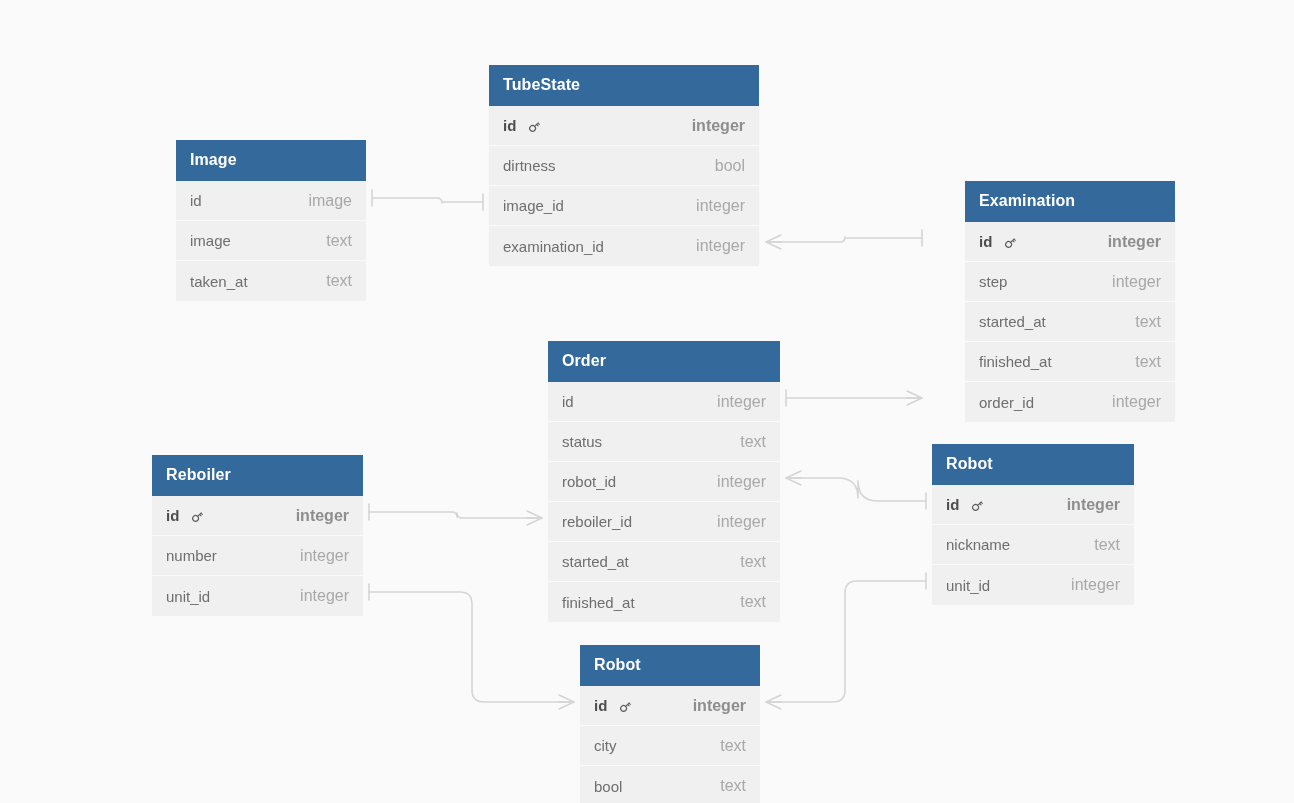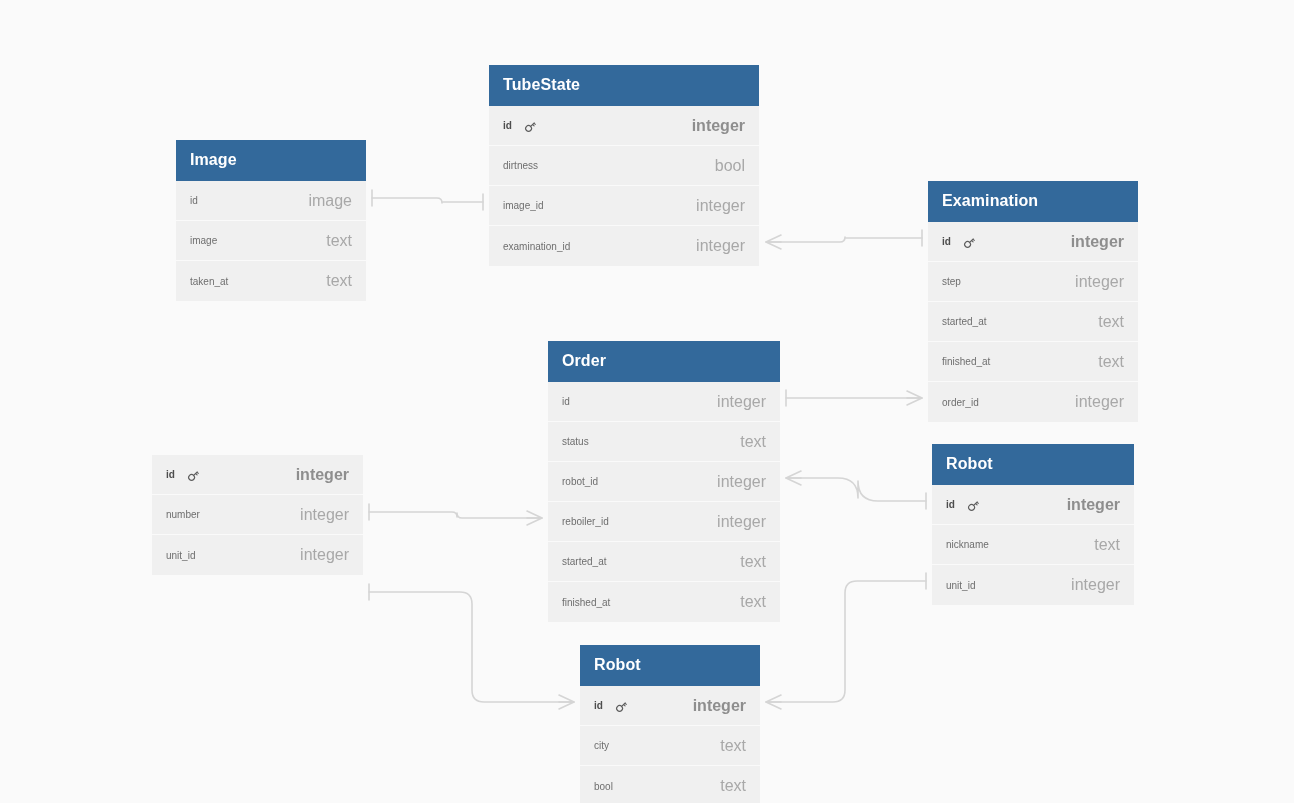--- a/index.html
+++ b/index.html
@@ -57,21 +57,21 @@
     box-sizing: border-box;
     padding: 0 14px;
     border-bottom: 1px solid #fafafa;
     background: #f0f0f0;
   }
   .field-row:last-child {
     border-bottom: none;
     align-items: center;
   }
   .field-name {
-    font-size: 10px;
+    font-size: 15px;
     color: #6e6e6e;
     display: flex;
     align-items: center;
     gap: 11px;
     white-space: nowrap;
   }
   .field-type {
     font-size: 16px;
     color: #a8a8a8;
     white-space: nowrap;
@@ -190,21 +190,21 @@
           <span class="field-type">text</span>
         </div>
         <div class="field-row">
           <span class="field-name">
             <span>taken_at</span>
           </span>
           <span class="field-type">text</span>
         </div>
       </div>
     </div>
-    <div class="entity" style="left: 928px; top: 156px; width: 210px;">
+    <div class="entity" style="left: 965px; top: 156px; width: 210px;">
       <div class="entity-header">Examination</div>
       <div class="entity-body">
         <div class="field-row is-key">
           <span class="field-name">
             <span>id</span>
             <span class="key-icon">
               <svg viewBox="0 0 16 16" width="15" height="15" aria-hidden="true">
                 <g transform="rotate(-45 8 8)" fill="none" stroke="#5d5d5d" stroke-width="1.2">
                   <circle cx="5.1" cy="8" r="3.1"></circle>
                   <path d="M8.2 8 L13.6 8 M11.1 8 L11.1 10.3 M13.2 8 L13.2 10.0" stroke-linecap="round"></path>
@@ -275,20 +275,21 @@
         </div>
         <div class="field-row">
           <span class="field-name">
             <span>finished_at</span>
           </span>
           <span class="field-type">text</span>
         </div>
       </div>
     </div>
     <div class="entity" style="left: 152px; top: 430px; width: 211px;">
+      <div class="entity-header">Reboiler</div>
       <div class="entity-body">
         <div class="field-row is-key">
           <span class="field-name">
             <span>id</span>
             <span class="key-icon">
               <svg viewBox="0 0 16 16" width="15" height="15" aria-hidden="true">
                 <g transform="rotate(-45 8 8)" fill="none" stroke="#5d5d5d" stroke-width="1.2">
                   <circle cx="5.1" cy="8" r="3.1"></circle>
                   <path d="M8.2 8 L13.6 8 M11.1 8 L11.1 10.3 M13.2 8 L13.2 10.0" stroke-linecap="round"></path>
                 </g>

